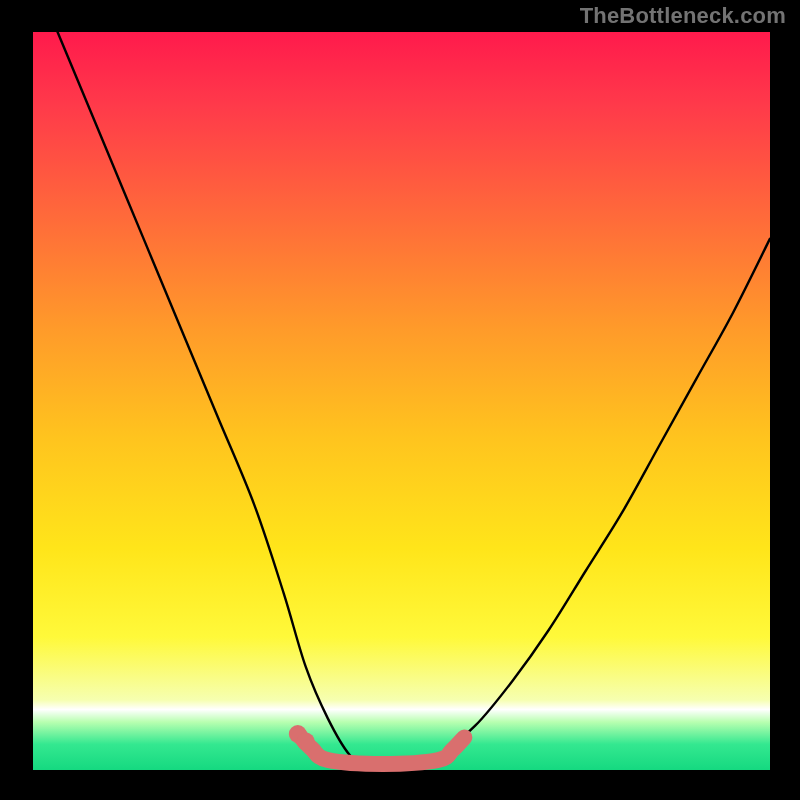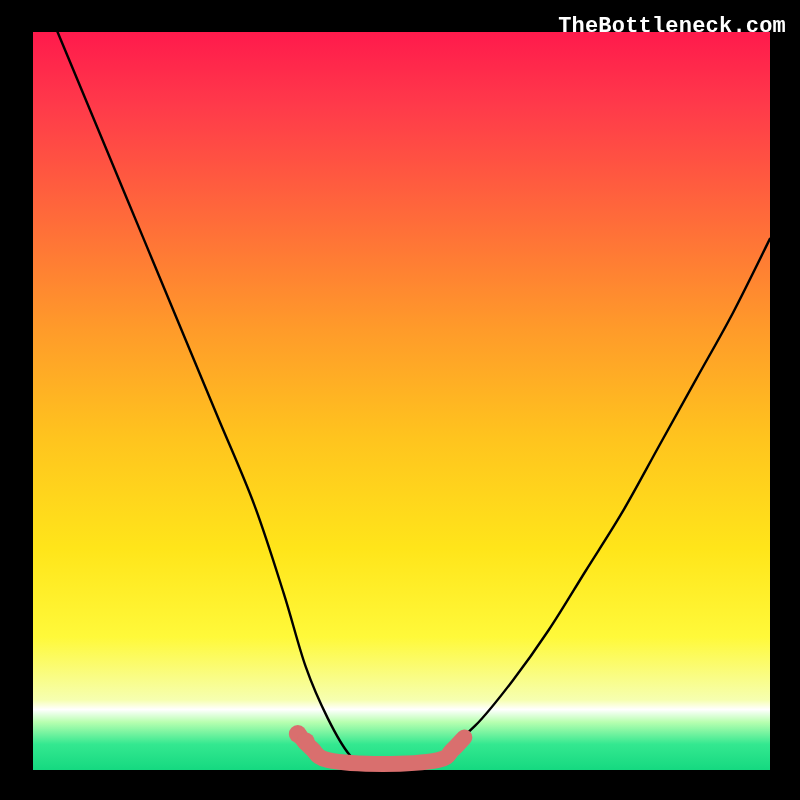--- a/index.html
+++ b/index.html
@@ -11,25 +11,25 @@
     overflow: hidden;
   }
   .stage {
     position: relative;
     width: 800px;
     height: 800px;
     background: #000;
   }
   .watermark {
     position: absolute;
-    top: 14px;
+    top: 3px;
     right: 14px;
-    font-family: Liberation Mono, monospace;
+    font-family: Liberation Sans, sans-serif;
     font-size: 22px;
-    color: #ffffff;
+    color: #737373;
     font-weight: 600;
     letter-spacing: 0.2px;
     user-select: none;
   }
   svg {
     position: absolute;
     left: 0;
     top: 0;
   }
 </style>

